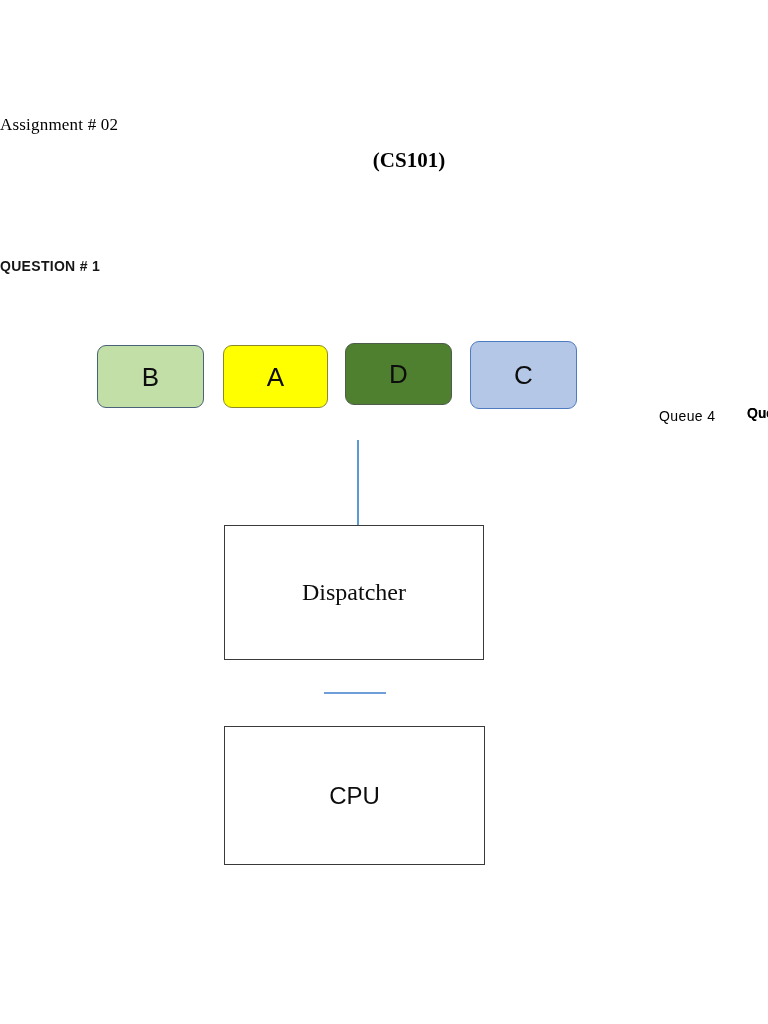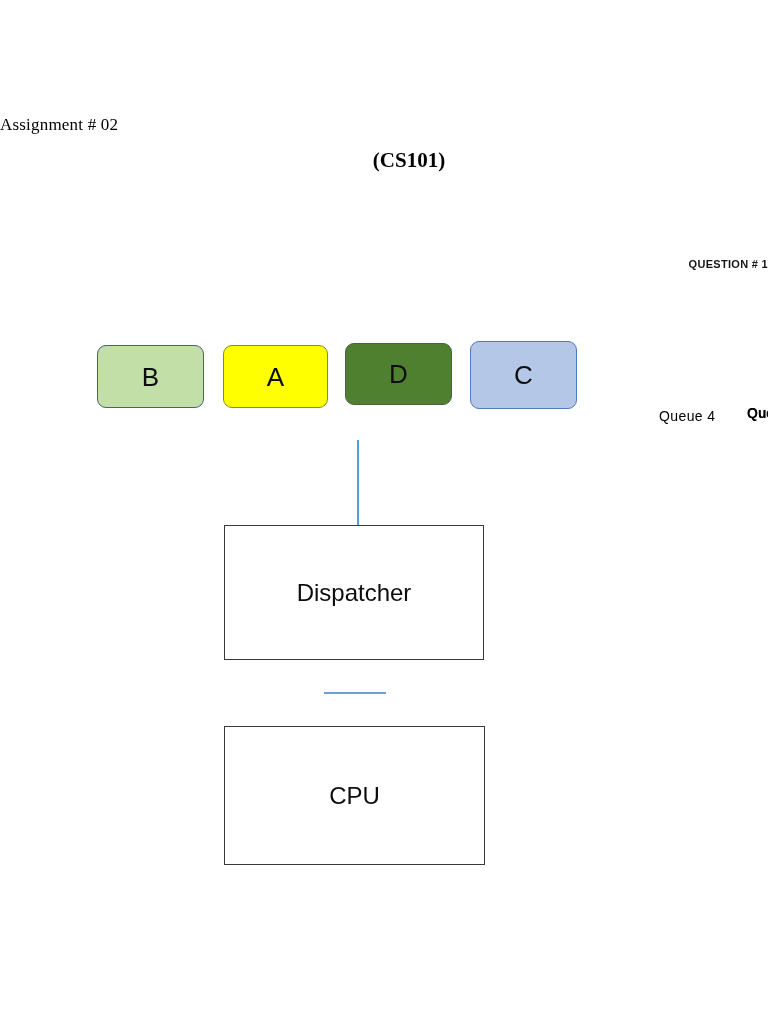--- a/index.html
+++ b/index.html
@@ -40,23 +40,23 @@
     font-weight: 700;
     color: #000;
     padding-left: 25px;
   }
 
   .question-label {
     position: absolute;
     left: 0;
     top: 258px;
     width: 768px;
-    text-align: right;
-    font-family: "Liberation Sans", sans-serif;
-    font-size: 11px;
+    text-align: left;
+    font-family: "Liberation Sans", sans-serif;
+    font-size: 14px;
     font-weight: 700;
     letter-spacing: 0.3px;
     color: #161616;
   }
 
   
   .proc-box {
     position: absolute;
     box-sizing: border-box;
     border-radius: 9px;
@@ -163,20 +163,21 @@
     font-family: "Liberation Sans", sans-serif;
     font-weight: 400;
     color: #0d0d0d;
   }
   #box-dispatcher {
     left: 224px;
     top: 525px;
     width: 260px;
     height: 135px;
     font-size: 24px;
+    font-family: Liberation Serif, serif;
   }
   #box-cpu {
     left: 224px;
     top: 726px;
     width: 261px;
     height: 139px;
     font-size: 24px;
   }
 </style>
 </head>

